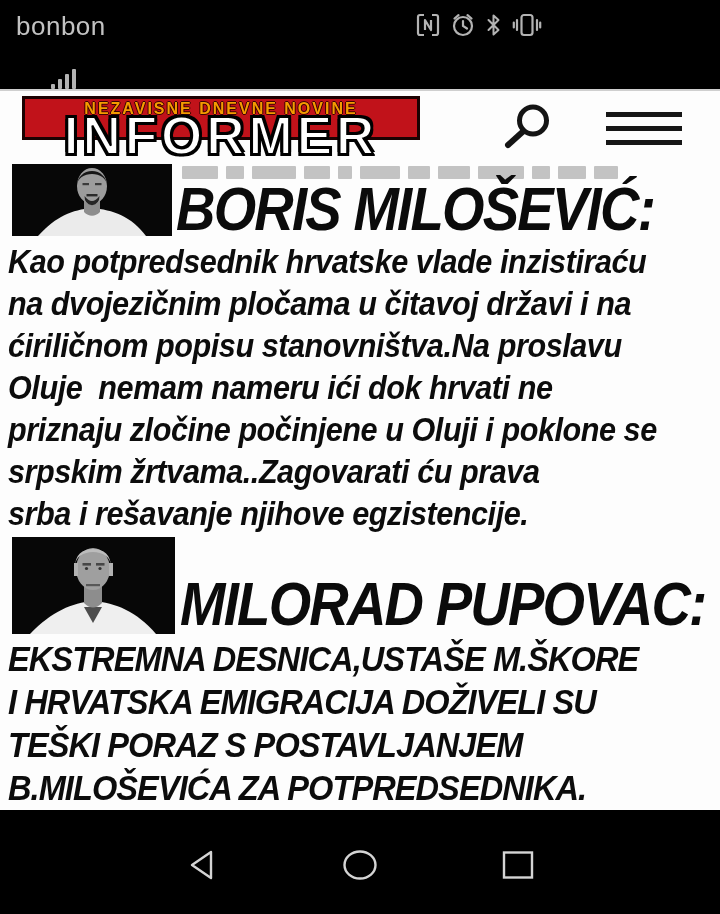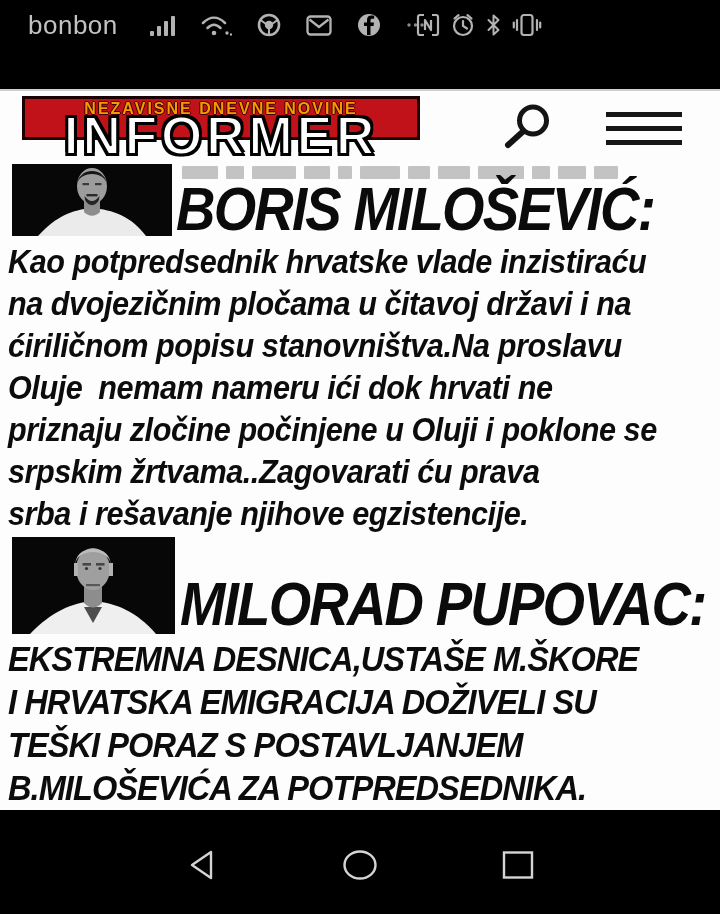--- a/index.html
+++ b/index.html
@@ -2,21 +2,21 @@
 <html><head>
 <meta charset="utf-8">
 <style>
   html,body{margin:0;padding:0;background:#222;}
   .screen{position:relative;width:720px;height:914px;margin:0 auto;background:#000;overflow:hidden;
           font-family:"Liberation Sans",sans-serif;}
   .abs{position:absolute;}
 
   
   .status-bar{left:0;top:0;width:720px;height:89px;background:#000;}
-  .sb-left{position:absolute;left:28px;top:11px;height:28px;display:flex;align-items:center;gap:25px;}
+  .sb-left{position:absolute;left:16px;top:11px;height:28px;display:flex;align-items:center;gap:25px;flex-direction:column;}
   .sb-right{position:absolute;left:416px;top:11px;height:28px;display:flex;align-items:center;gap:11px;}
   .carrier{font-size:26px;color:#c2c2c2;letter-spacing:.5px;margin-right:6px;}
   .sb-icon{display:inline-flex;}
   .sb-icon svg{display:block;}
 
   
   .page-bg{left:0;top:89px;width:720px;height:721px;background:#fdfdfd;border-top:2px solid #cfcfcf;box-sizing:border-box;}
 
   
   .logo{left:22px;top:96px;width:398px;height:44px;border:3px solid #1c0202;box-sizing:border-box;

